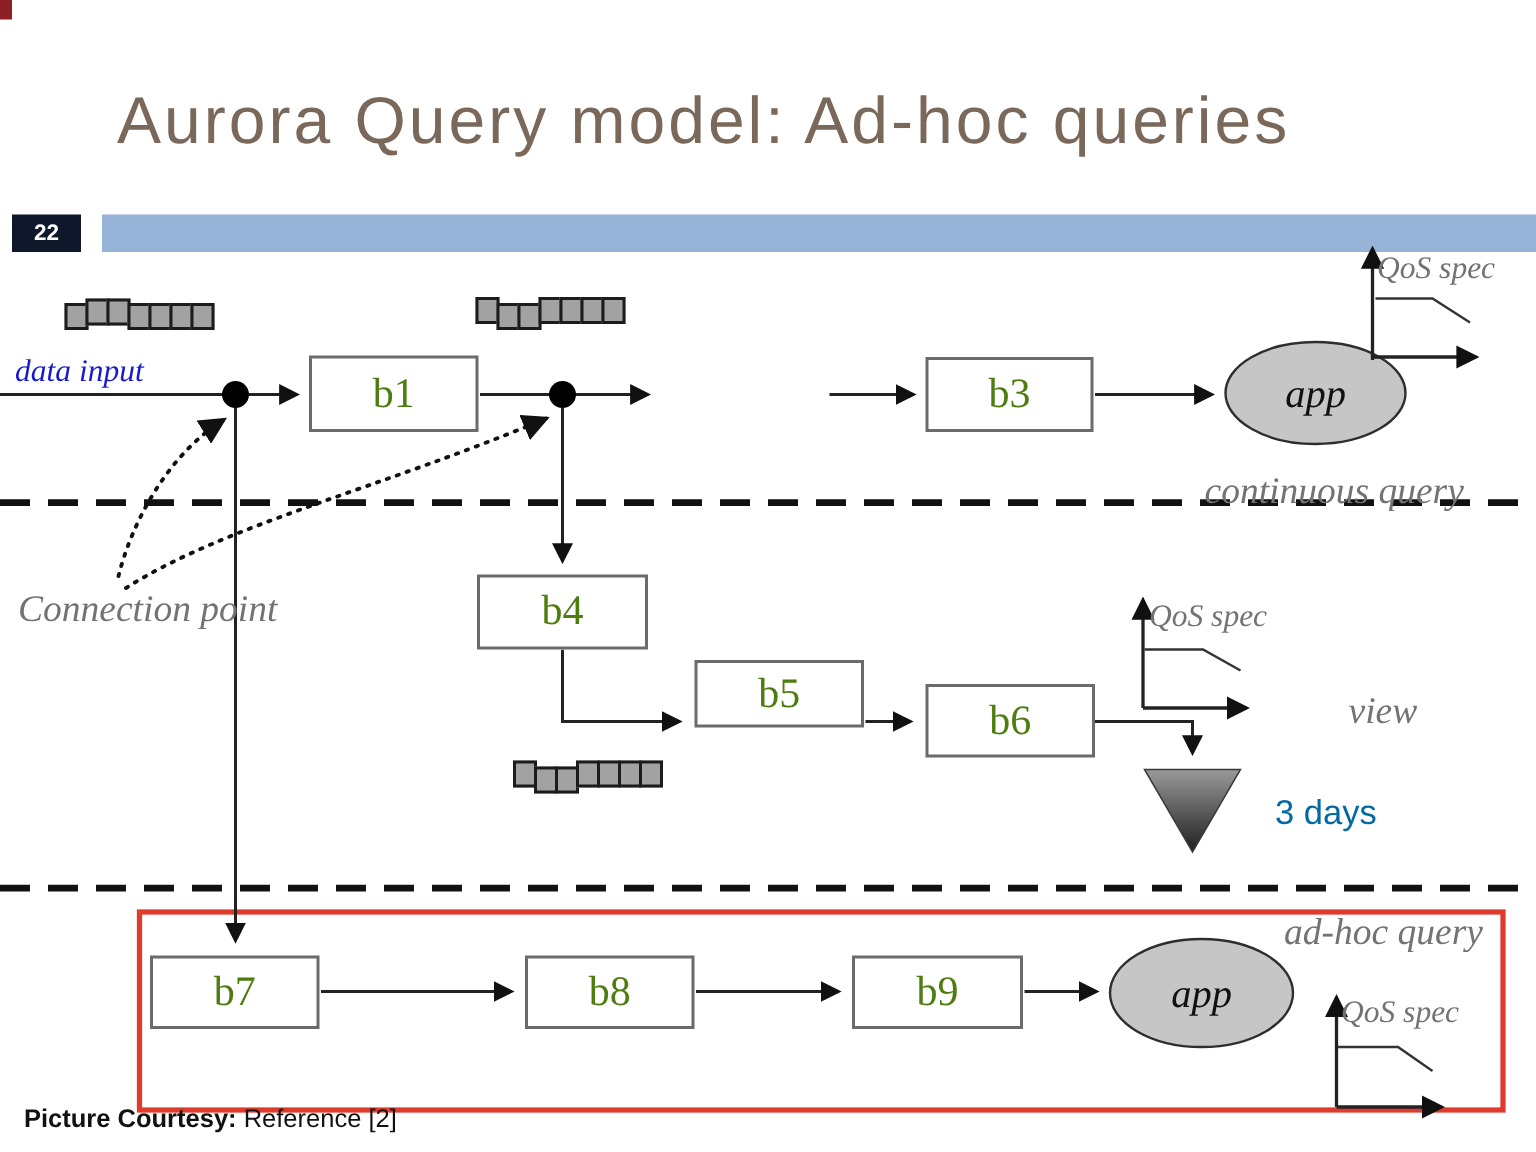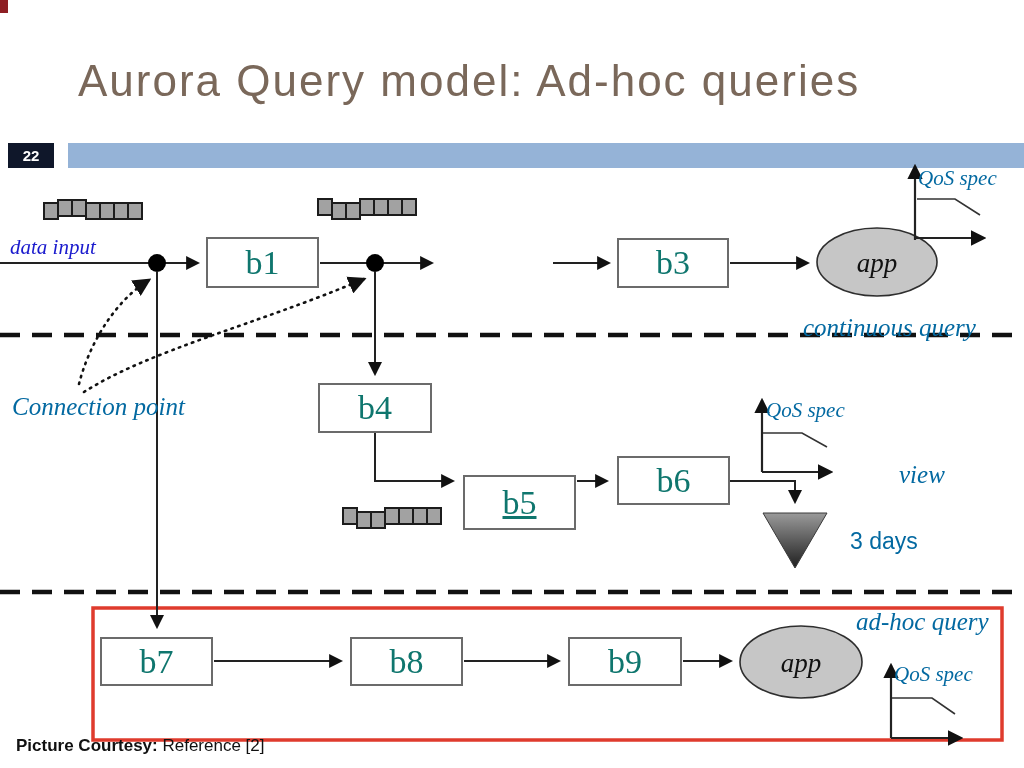--- a/index.html
+++ b/index.html
@@ -13,23 +13,23 @@
   #title{left:78px;top:56px;font-size:44px;letter-spacing:2px;color:#7a685a;white-space:nowrap;}
 
   #slide-number{left:8px;top:143px;width:46px;height:25px;background:#0f172a;color:#fff;
                 font-size:15px;font-weight:bold;display:flex;align-items:center;justify-content:center;}
   #blue-bar{left:68px;top:143px;width:956px;height:25px;background:#95b3d7;}
 
   svg{position:absolute;left:0;top:0;}
 
   .node{position:absolute;background:#fff;border:2px solid #6b6b6b;box-sizing:border-box;
         display:flex;align-items:center;justify-content:center;
-        font-family:"Liberation Serif",serif;font-size:34px;color:#0f766e;}
+        font-family:"Liberation Serif",serif;font-size:28px;color:#4d7c0f;}
 
-  .lbl{position:absolute;font-family:"Liberation Serif",serif;font-style:italic;color:#0369a1;white-space:nowrap;}
+  .lbl{position:absolute;font-family:"Liberation Serif",serif;font-style:italic;color:#737373;white-space:nowrap;}
   .lbl-big{font-size:25px;}
   .lbl-qos{font-size:21px;}
 
   #data-input-label{left:10px;top:235px;font-size:21px;color:#1a1acd;}
   #connection-point-label{left:12px;top:391px;width:175px;line-height:1.3;white-space:normal;}
   #continuous-query-label{left:803px;top:314px;}
   #view-label{left:899px;top:461px;}
   #adhoc-query-label{left:856px;top:608px;}
   #qos-top-label{left:918px;top:166px;}
   #qos-mid-label{left:766px;top:398px;}
@@ -148,21 +148,21 @@
       <span></span>
       <span></span>
       <span></span>
       <span></span>
       <span></span>
   </div>
 
   <div class="node" style="left:206px;top:237px;width:113px;height:51px;">b1</div>
   <div class="node" style="left:617px;top:238px;width:112px;height:50px;">b3</div>
   <div class="node" style="left:318px;top:383px;width:114px;height:50px;">b4</div>
-  <div class="node" style="left:463px;top:475px;width:113px;height:55px;text-decoration:underline;">b5</div>
+  <div class="node" style="left:463px;top:440px;width:113px;height:45px;">b5</div>
   <div class="node" style="left:617px;top:456px;width:113px;height:49px;">b6</div>
   <div class="node" style="left:100px;top:637px;width:113px;height:49px;">b7</div>
   <div class="node" style="left:350px;top:637px;width:113px;height:49px;">b8</div>
   <div class="node" style="left:568px;top:637px;width:114px;height:49px;">b9</div>
 
   <div class="app-label" style="left:877px;top:263px;">app</div>
   <div class="app-label" style="left:801px;top:663px;">app</div>
 
   <div class="lbl" id="data-input-label">data input</div>
   <div class="lbl lbl-big" id="continuous-query-label">continuous query</div>

